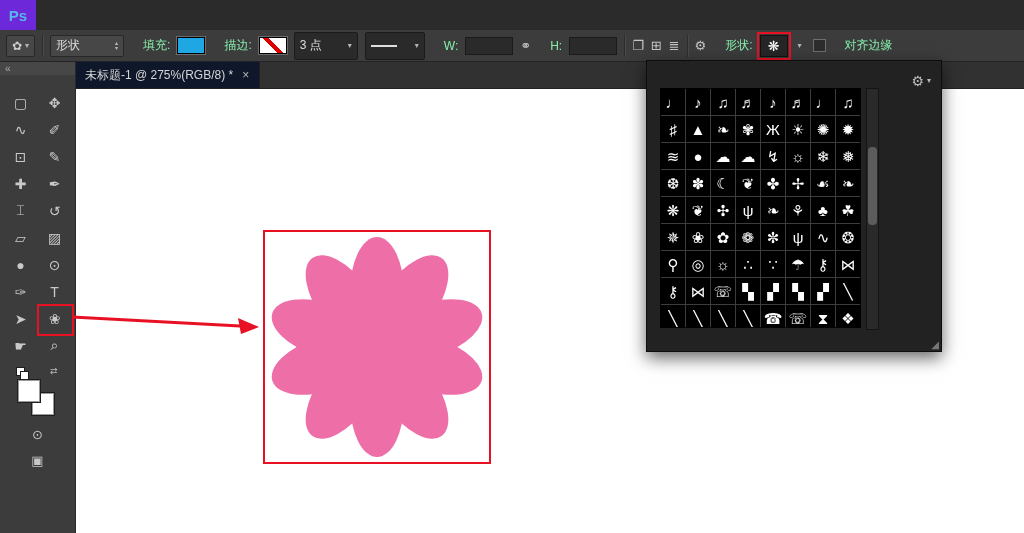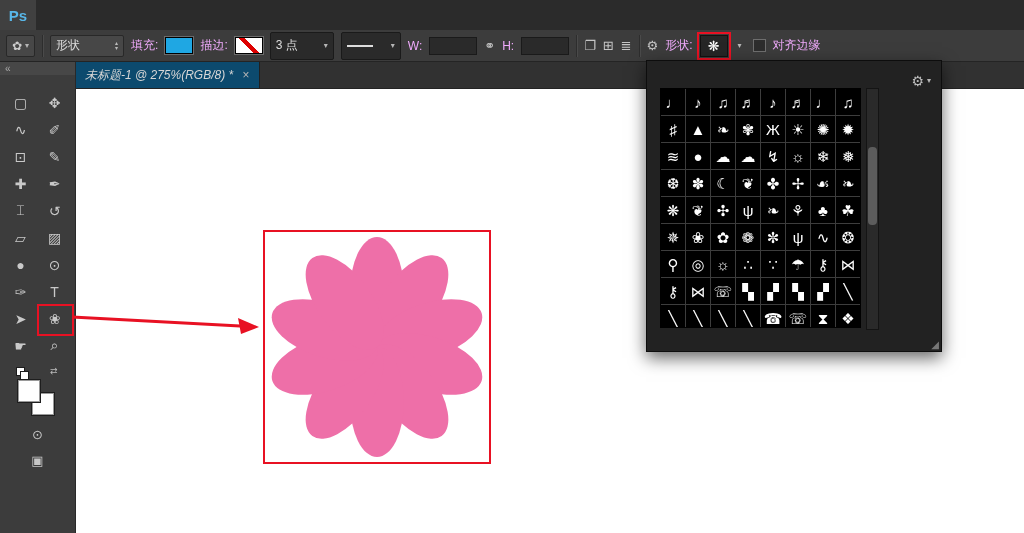--- a/index.html
+++ b/index.html
@@ -2,30 +2,30 @@
 <html><head>
 <meta charset="utf-8">
 <style>
   html,body{margin:0;padding:0;background:#555;}
   .app{position:relative;width:1024px;height:533px;overflow:hidden;background:#fff;
        font-family:"Liberation Sans","DejaVu Sans",sans-serif;-webkit-user-select:none;user-select:none;}
 
   
   .menubar{position:absolute;left:0;top:0;width:1024px;height:30px;background:#2b2b2b;
            border-bottom:1px solid #1a1a1a;display:flex;align-items:center;z-index:2;}
-  .ps-logo{width:36px;height:30px;background:#404040;color:#58b7e9;font-weight:bold;font-size:15px;
+  .ps-logo{width:36px;height:30px;background:#6d28d9;color:#58b7e9;font-weight:bold;font-size:15px;
            display:flex;align-items:center;justify-content:center;}
   .menus{display:flex;align-items:center;margin-left:4px;}
   .menu-item{padding:0 9px;line-height:30px;font-size:12.5px;color:#e3e3e3;cursor:default;white-space:nowrap;}
 
   
   .optionsbar{position:absolute;left:0;top:30px;width:1024px;height:32px;background:#3c3c3c;
               border-bottom:1px solid #242424;display:flex;align-items:center;gap:7px;
               padding:0 6px;box-sizing:border-box;color:#ccc;font-size:12px;z-index:2;}
-  .ob-label{color:#f0abfc;font-size:12px;white-space:nowrap;}
+  .ob-label{color:#86efac;font-size:12px;white-space:nowrap;margin-left:12px;}
   .ob-btn{background:#474747;border:1px solid #282828;border-radius:2px;height:20px;
           display:flex;align-items:center;padding:0 5px;color:#ccc;}
   .ob-field{background:#2a2a2a;border:1px solid #1a1a1a;border-radius:2px;height:18px;
             display:flex;align-items:center;justify-content:space-between;padding:4px 5px;color:#ddd;font-size:12px;}
   .width-field{width:52px;}
   .style-field{width:48px;}
   .line-sample{width:26px;height:2px;background:#ddd;}
   input.ob-input{width:40px;height:16px;background:#2a2a2a;border:1px solid #1a1a1a;
                  color:#ddd;font-size:11px;padding:0 3px;outline:none;}
   .caret{font-size:8px;color:#b5b5b5;margin-left:3px;line-height:1;}
@@ -52,22 +52,22 @@
   .mini .m2{position:absolute;left:4px;top:4px;width:7px;height:7px;background:#fff;border:1px solid #1c1c1c;}
   .swap{position:absolute;right:2px;top:-1px;color:#bbb;font-size:9px;}
   .fg{position:absolute;left:2px;top:13px;width:20px;height:20px;background:#fff;border:1px solid #9a9a9a;box-shadow:0 0 0 1px #1e1e1e;z-index:2;}
   .bg2{position:absolute;left:16px;top:26px;width:20px;height:20px;background:#fff;border:1px solid #9a9a9a;box-shadow:0 0 0 1px #1e1e1e;}
   .tb-bottom{display:flex;flex-direction:column;align-items:center;gap:11px;margin-top:12px;}
   .tbb{font-size:13px;}
 
   
   .tabbar{position:absolute;left:75px;top:62px;width:949px;height:26px;background:#313131;
           border-bottom:1px solid #232323;display:flex;z-index:1;}
-  .tab{background:#0c4a6e;color:#d6d6d6;font-size:12px;padding:0 10px;display:flex;align-items:center;
-       gap:9px;border-right:1px solid #202020;white-space:nowrap;font-style:italic;}
+  .tab{background:#0f172a;color:#d6d6d6;font-size:12px;padding:0 10px;display:flex;align-items:center;
+       gap:9px;border-right:1px solid #202020;white-space:nowrap;}
   .tab-close{color:#b5b5b5;font-size:12px;}
   .canvas{position:absolute;left:75px;top:88px;width:949px;height:445px;background:#ffffff;z-index:0;}
 
   
   .shape-picker{position:absolute;left:646px;top:60px;width:294px;height:290px;background:#222222;
                 border:1px solid #0d0d0d;box-shadow:0 6px 16px rgba(0,0,0,.6);z-index:6;}
   .picker-gear{position:absolute;top:12px;right:10px;color:#bdbdbd;font-size:14px;display:flex;align-items:center;}
   .shape-grid{position:absolute;left:13px;top:27px;width:199px;height:238px;display:grid;
               grid-template-columns:repeat(8,24px);grid-auto-rows:26px;gap:1px;background:#3d3d3d;
               border:1px solid #000;overflow:hidden;}

